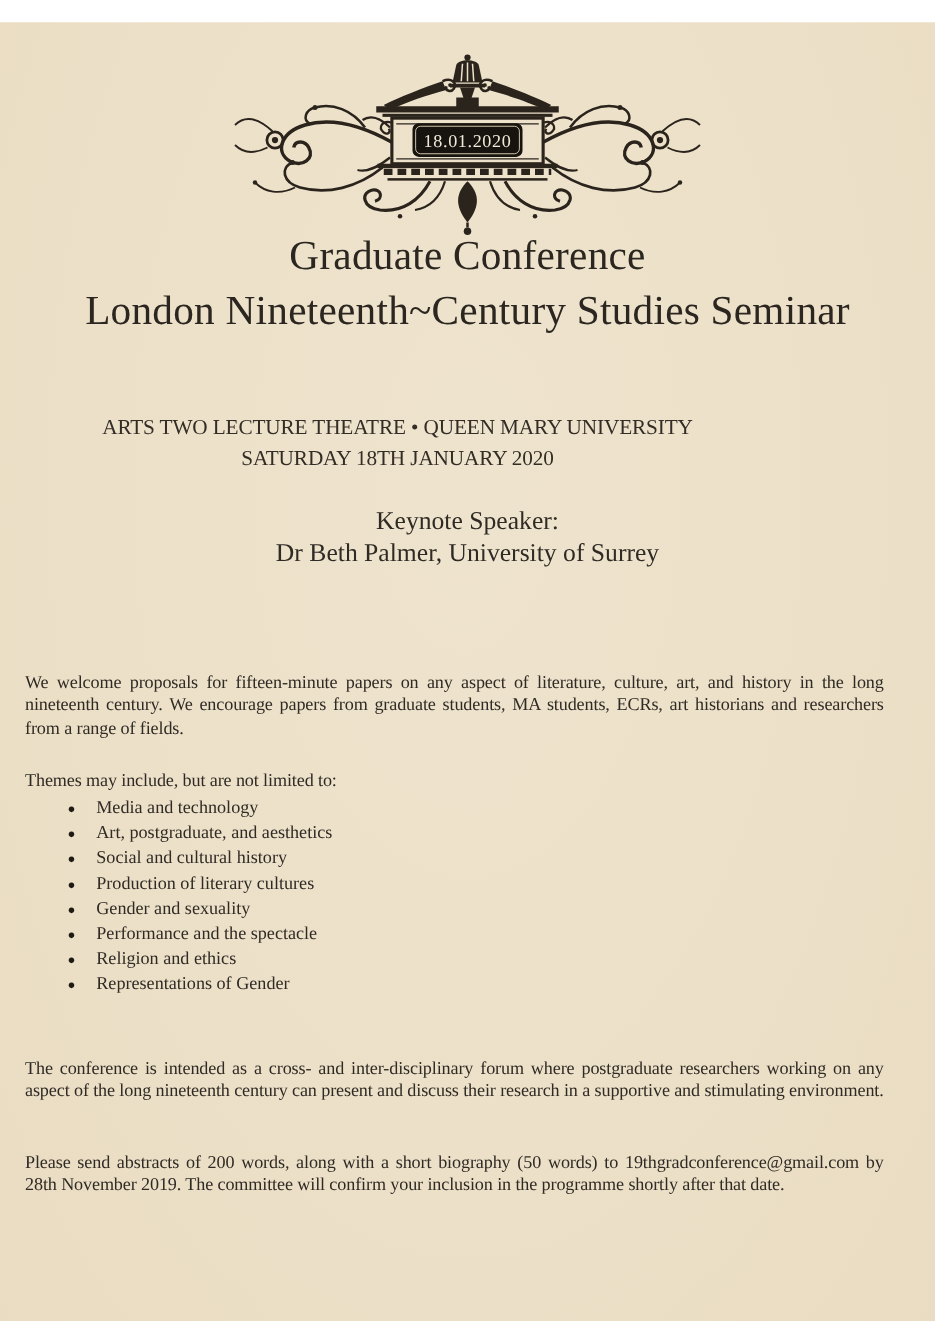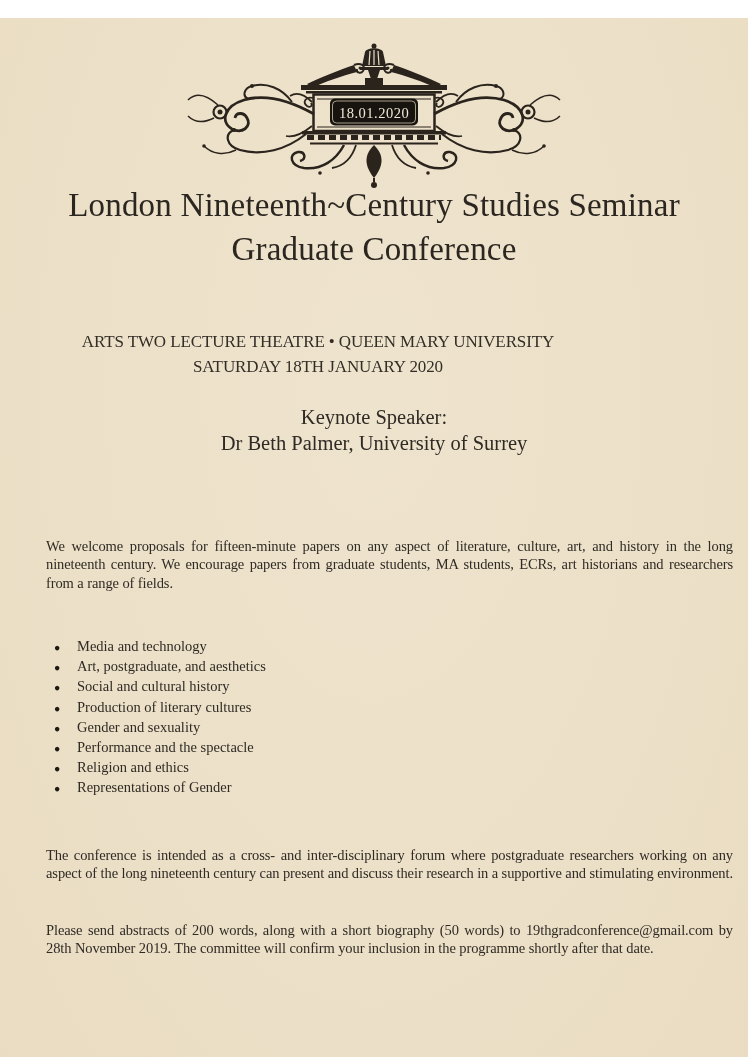--- a/index.html
+++ b/index.html
@@ -28,21 +28,21 @@
     font-size:17px;line-height:25px;
     color:#332d26;letter-spacing:-0.1px;
   }
   .keynote{
     left:0;top:386px;width:748px;
     text-align:center;
     font-size:20.5px;line-height:26px;
     color:#2f2a24;
   }
   .bodyblock{
-    left:46px;width:687px;
+    left:20px;width:687px;
     font-size:14.5px;line-height:18.6px;
     letter-spacing:-0.1px;
     text-align:justify;
     color:#2f2a24;
   }
   .intro{top:504px;}
   .themes-heading{top:583px;text-align:left;}
   .themes-list{
     left:54px;top:619px;width:600px;
     list-style:none;margin:0;padding:0;
@@ -133,36 +133,37 @@
     </g>
 
     <g>
       <path d="M190,103 C181,112 179,122 190,136 C201,122 199,112 190,103 Z" fill="#2b241c"></path>
       <line x1="190" y1="136" x2="190" y2="140" stroke="#2b241c" stroke-width="2"></line>
       <circle cx="190" cy="143" r="3" fill="#2b241c"></circle>
     </g>
   </svg>
 
   <h1 class="abs title">
+    <div>Graduate Conference</div>
     <div>London Nineteenth~Century Studies Seminar</div>
-    <div>Graduate Conference</div>
   </h1>
 
   <div class="abs venue">
     <div>ARTS TWO LECTURE THEATRE • QUEEN MARY UNIVERSITY</div>
     <div>SATURDAY 18TH JANUARY 2020</div>
   </div>
 
   <div class="abs keynote">
     <div>Keynote Speaker:</div>
     <div>Dr Beth Palmer, University of Surrey</div>
   </div>
 
   <p class="abs bodyblock intro">We welcome proposals for fifteen-minute papers on any aspect of literature, culture, art, and history in the long nineteenth century. We encourage papers from graduate students, MA students, ECRs, art historians and researchers from a range of fields.</p>
 
+  <p class="abs bodyblock themes-heading">Themes may include, but are not limited to:</p>
 
   <ul class="abs themes-list">
     <li>
         <span class="bullet">●</span>
         <span>Media and technology</span>
       </li>
     <li>
         <span class="bullet">●</span>
         <span>Art, postgraduate, and aesthetics</span>
       </li>

